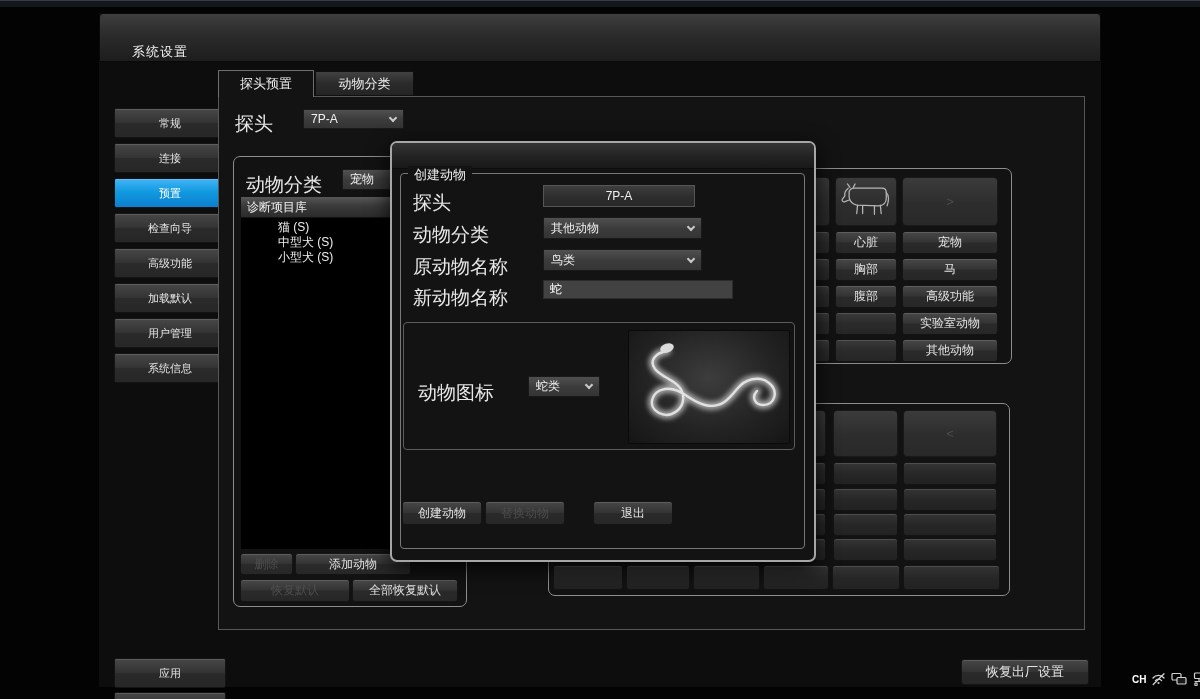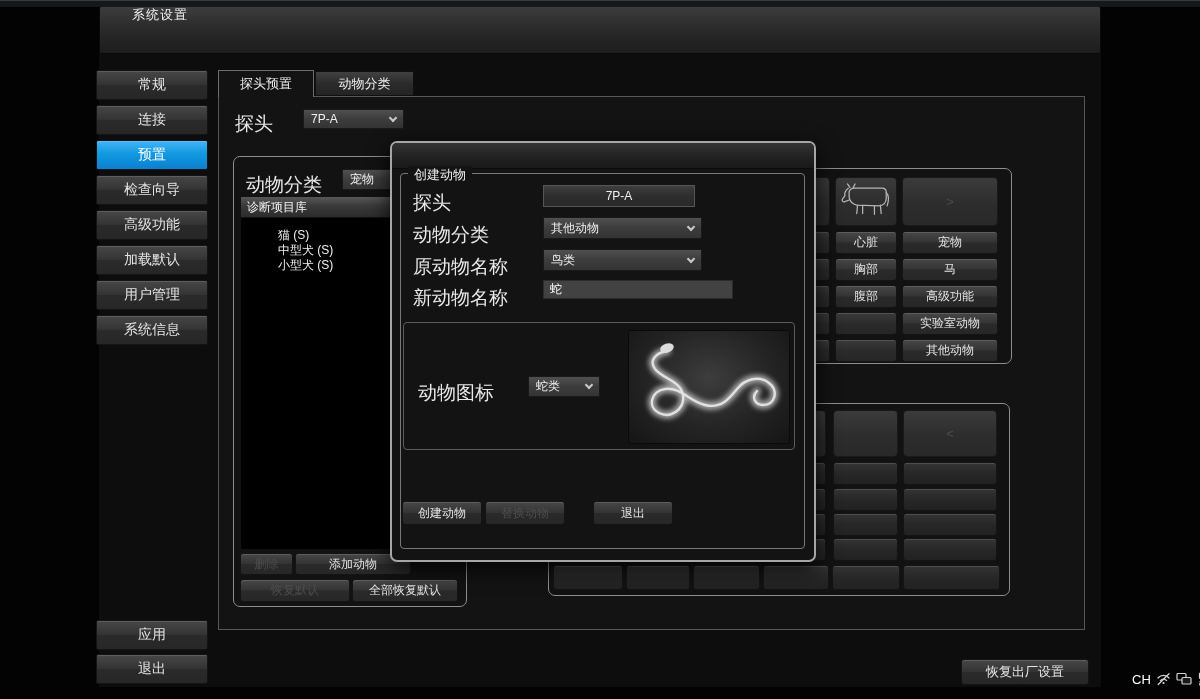--- a/index.html
+++ b/index.html
@@ -2,34 +2,34 @@
 <html><head>
 <meta charset="utf-8">
 <style>
   * { margin:0; padding:0; box-sizing:border-box; }
   html,body { width:1200px; height:699px; }
   body { background:#030303; font-family:"Liberation Sans",sans-serif; position:relative; overflow:hidden; color:#ddd; }
   .abs { position:absolute; }
 
   
   .appbg { left:99px; top:13px; width:1002px; height:674px; background:#0d0d0d; }
-  .titlebar { left:99px; top:5px; width:1002px; height:49px;
+  .titlebar { left:99px; top:13px; width:1002px; height:49px;
     background:linear-gradient(180deg,#3e3e3e,#2b2b2b 45%,#1d1d1d);
     border:1px solid #090909; border-radius:4px 4px 0 0;
-    display:flex; align-items:flex-start; padding-left:32px; font-size:13px; color:#f2f2f2; letter-spacing:1px; }
+    display:flex; align-items:flex-end; padding-left:32px; font-size:13px; color:#f2f2f2; letter-spacing:1px; }
 
   
   .btn { background:linear-gradient(180deg,#474747,#343434 48%,#2a2a2a 52%,#272727);
     border:1px solid #141414; border-radius:3px; box-shadow:inset 0 1px 0 rgba(255,255,255,.13);
     color:#e4e4e4; font-size:12px; display:flex; align-items:center; justify-content:center; cursor:default; }
   .btn.disabled { color:#4d4d4d; }
   .btn.dark { background:linear-gradient(180deg,#3a3a3a,#2b2b2b 50%,#262626); }
   .btn.darker { background:linear-gradient(180deg,#343434,#272727 50%,#222); }
 
-  .side-btn { left:96px; width:112px; height:30px; font-size:14px; border-radius:2px; }
+  .side-btn { left:114px; width:112px; height:30px; font-size:11px; border-radius:2px;margin-top:38px; }
   .side-btn.active { background:linear-gradient(180deg,#44b4f8,#119adf 45%,#0c7fd0); color:#fff; }
 
   .main-area { left:218px; top:96px; width:867px; height:534px; border:1px solid #575757; background:#131313; }
   .tab { display:flex; align-items:center; justify-content:center; font-size:13px; color:#eee; }
   .tab-active { left:218px; top:70px; width:96px; height:27px; background:#131313;
     border:1px solid #6e6e6e; border-bottom:none; z-index:3; }
   .tab-inactive { left:315px; top:71px; width:99px; height:25px;
     background:linear-gradient(180deg,#414141,#2b2b2b 50%,#242424); border:1px solid #101010; z-index:2; }
 
   .label { font-size:19px; color:#e8e8e8; }
@@ -102,21 +102,21 @@
   </div>
 
   <div class="abs panel" style="left:233px; top:156px; width:234px; height:451px;"></div>
   <div class="abs label" style="left:246px; top:172px;">动物分类</div>
   <div class="abs dropdown" style="left:342px; top:169px; width:112px; height:21px;">
     <span>宠物</span>
     <span class="chev"></span>
   </div>
   <div class="abs list-header" style="left:241px; top:197px; width:218px; height:20px;">诊断项目库</div>
   <div class="abs list-body" style="left:241px; top:218px; width:218px; height:331px;">
-    <div class="list-item" style="margin-top:10px">猫 (S)</div>
+    <div class="list-item" style="margin-top:2px">猫 (S)</div>
     <div class="list-item">中型犬 (S)</div>
     <div class="list-item">小型犬 (S)</div>
   </div>
   <div class="abs btn disabled" style="left:240px; top:553px; width:53px; height:22px;">删除</div>
   <div class="abs btn" style="left:295px; top:553px; width:116px; height:22px;">添加动物</div>
   <div class="abs btn disabled" style="left:240px; top:579px; width:110px; height:23px;">恢复默认</div>
   <div class="abs btn" style="left:352px; top:579px; width:106px; height:23px;">全部恢复默认</div>
 
   <div class="abs panel" style="left:553px; top:168px; width:459px; height:196px; z-index:1;"></div>
   <div class="abs tile" style="left:743px; top:177px; width:87px; height:49px; z-index:1;"></div>
@@ -231,21 +231,21 @@
     </div>
 
     <div class="abs btn" style="left:10px; top:358px; width:80px; height:24px;">创建动物</div>
     <div class="abs btn disabled" style="left:93px; top:358px; width:80px; height:24px;">替换动物</div>
     <div class="abs btn" style="left:201px; top:358px; width:80px; height:24px;">退出</div>
   </div>
 
   <div class="abs btn" style="left:961px; top:659px; width:128px; height:26px; font-size:13px;">恢复出厂设置</div>
 
   <div class="abs statusicons" style="left:1132px; top:670px; height:18px;">
-    <span style="font-size:13px; font-weight:normal; color:#fff;">CH</span>
+    <span style="font-size:10px; font-weight:bold; color:#fff;">CH</span>
     <span>
       <svg width="15" height="14" viewBox="0 0 15 14">
         <g fill="none" stroke="#d2d2d2" stroke-width="1.3" stroke-linecap="round">
           <path d="M2,6 a7,7 0 0 1 11,0"></path>
           <path d="M4.4,8.6 a4,4 0 0 1 6.2,0"></path>
           <circle cx="7.5" cy="11" r="1.1" fill="#d2d2d2" stroke="none"></circle>
           <path d="M2.2,12.5 L13,1.8"></path>
         </g>
       </svg>
     </span>

